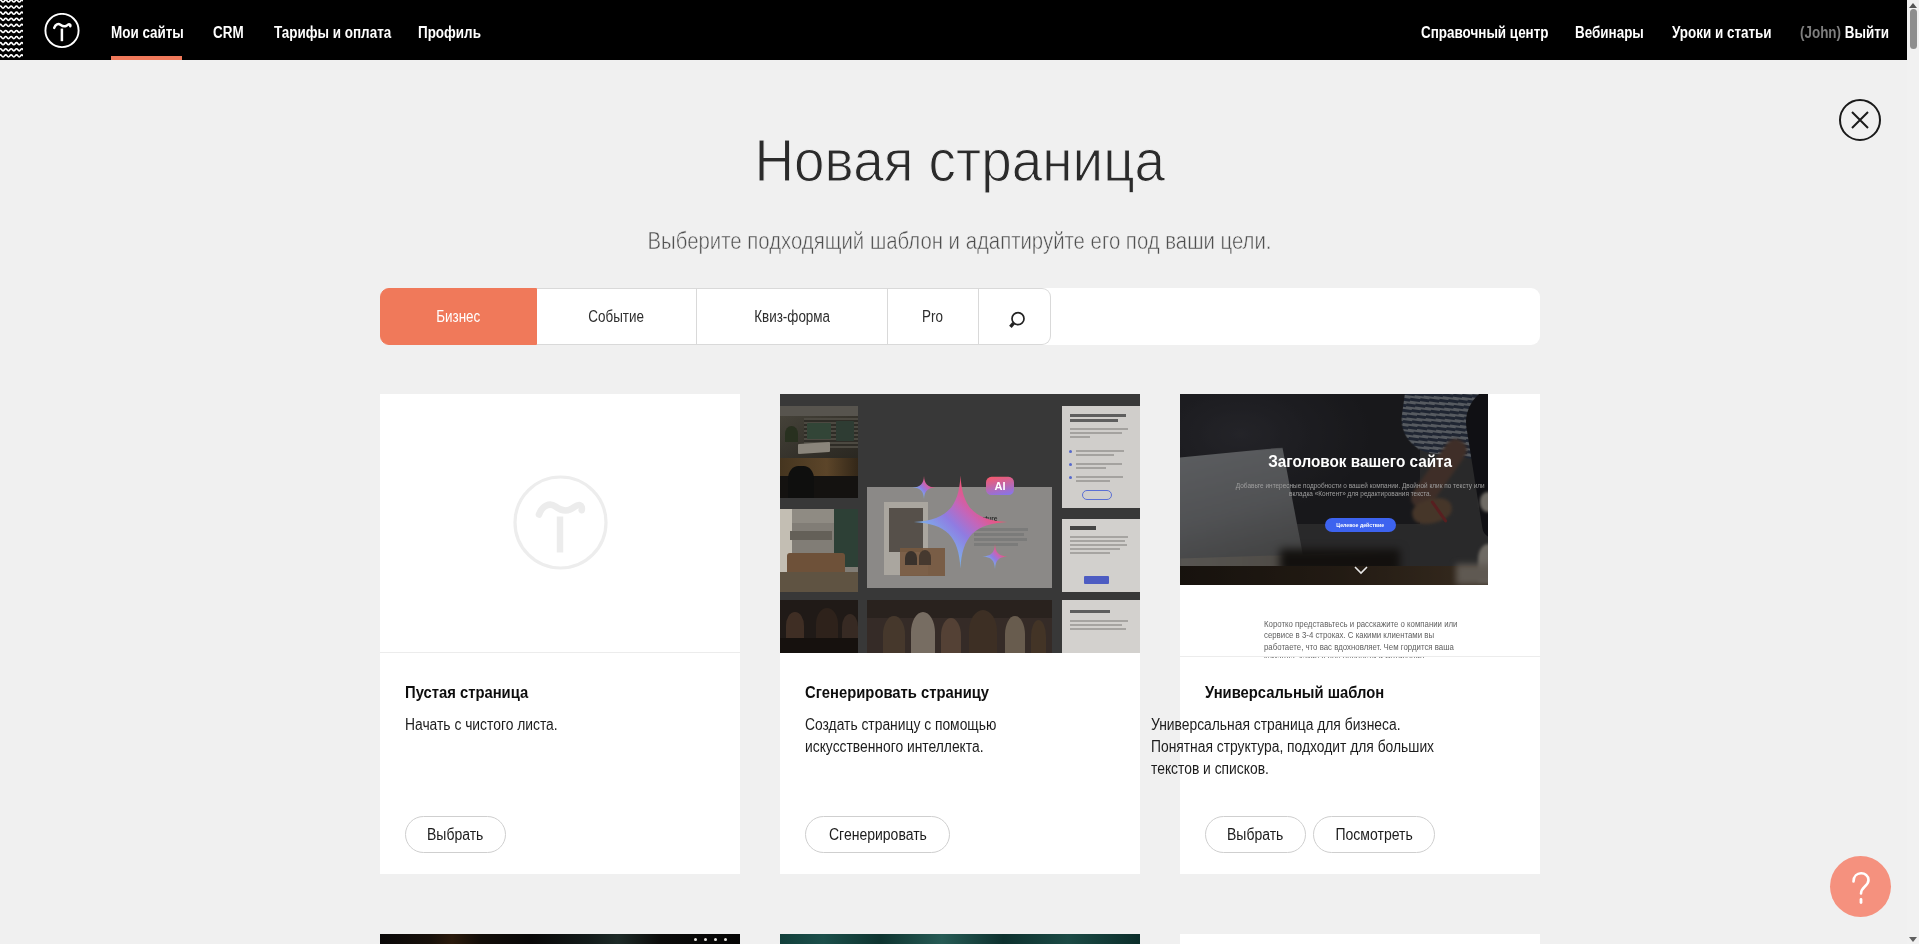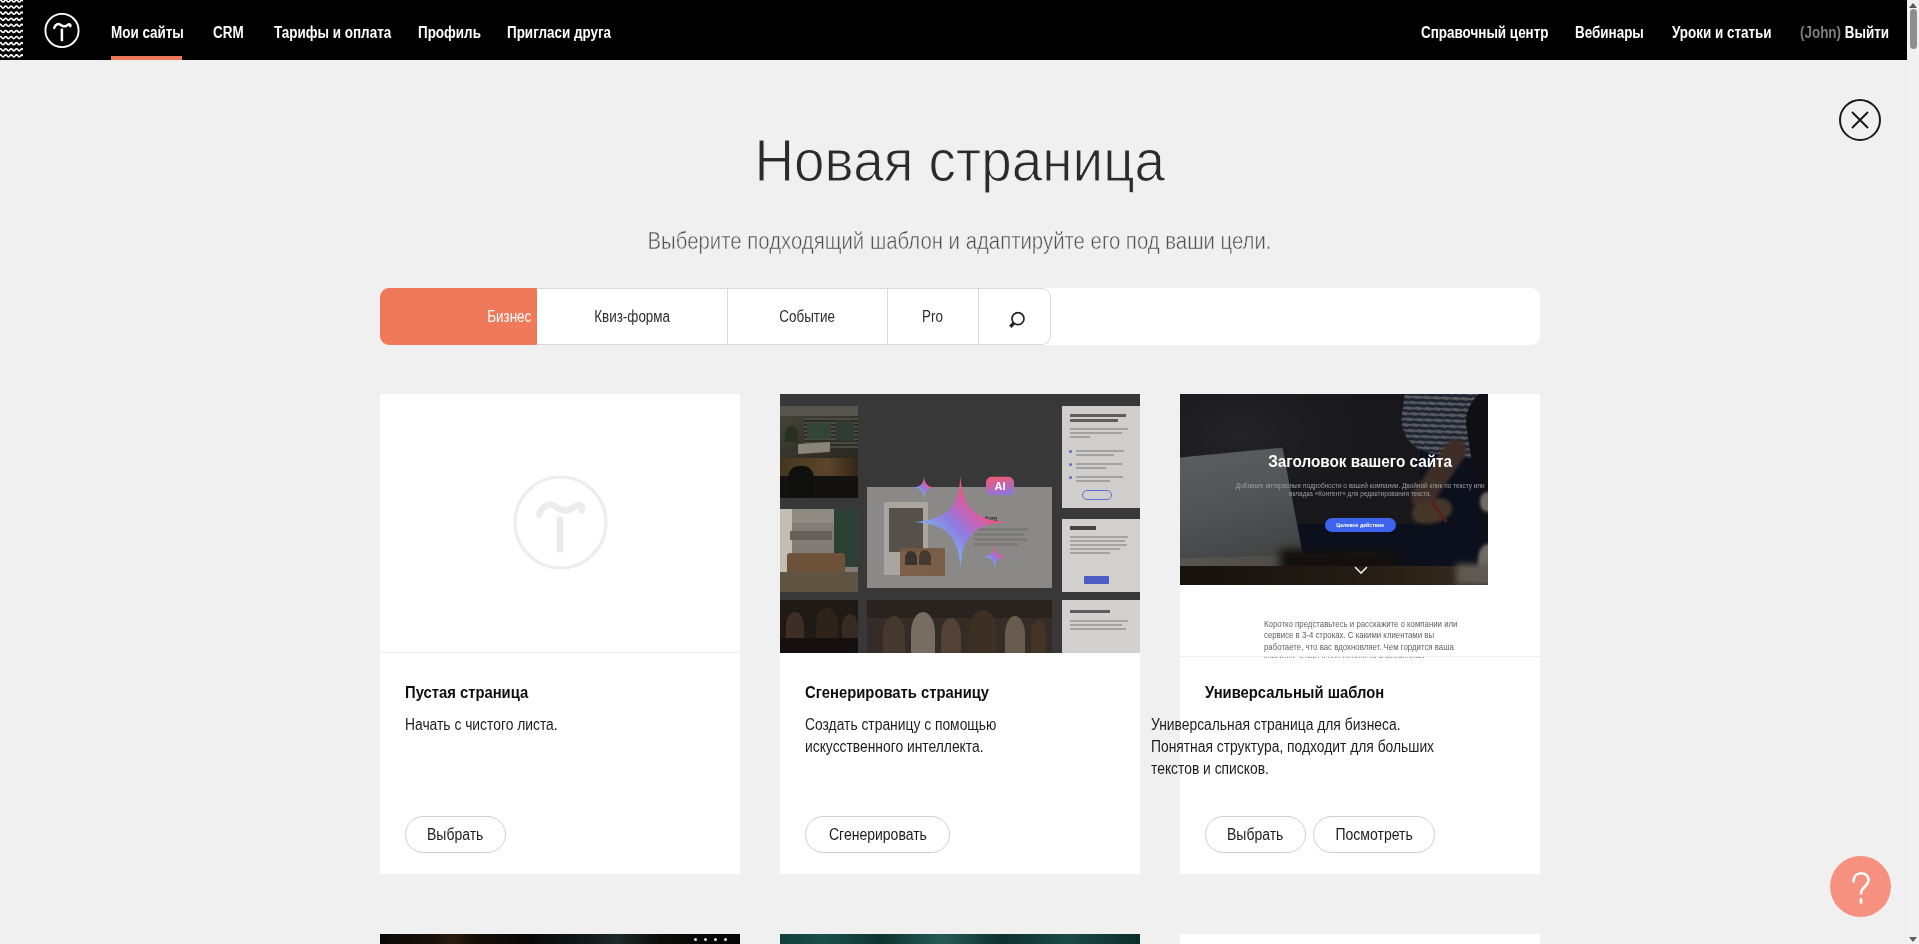--- a/index.html
+++ b/index.html
@@ -16,21 +16,21 @@
 
   
   #title { position:absolute; left:0; top:132px; width:1920px; text-align:center; font-size:59px; line-height:59px; color:#2b2b2b; -webkit-text-stroke:1.1px #f0f0f0; }
   #title span { display:inline-block; transform:scaleX(0.93); transform-origin:50% 50%; }
   #subtitle { position:absolute; left:0; top:229.5px; width:1920px; text-align:center; font-size:23px; line-height:23px; color:#4f4f4f; -webkit-text-stroke:0.5px #f0f0f0; }
 
   
   #tabs { position:absolute; left:380px; top:288px; width:1160px; height:57px; display:flex; background:#fff; border-radius:9px; }
   .tab { border:1px solid #d9d9d9; border-left:none; display:flex; align-items:center; justify-content:center; font-size:16px; color:#2e2e2e; background:#fff; }
   .tab span { display:inline-block; transform:scaleX(0.84); transform-origin:50% 50%; white-space:nowrap; }
-  .tab:first-child { border-left:1px solid #d9d9d9; border-radius:9px 0 0 9px;justify-content:flex-end; }
+  .tab:first-child { border-left:1px solid #d9d9d9; border-radius:9px 0 0 9px; }
   .tab:last-child  { border-radius:0 9px 9px 0; }
   .tab.active { background:#f0795a; border-color:#f0795a; color:#fff; }
 
   
   .card { position:absolute; top:394px; width:360px; height:480px; background:#fff; }
   .cardimg { position:absolute; left:0; top:0; width:360px; height:259px; overflow:hidden; }
   .divider { position:absolute; left:0; top:258px; width:360px; height:1px; background:#ececec; }
   .ctitle { position:absolute; left:25px; top:684px; font-size:17px; font-weight:bold; color:#0d0d0d; line-height:17px; }
   .ctitle span { display:inline-block; transform:scaleX(0.87); transform-origin:0 50%; white-space:nowrap; }
   .cdesc  { position:absolute; left:25px; top:714px; font-size:16px; color:#1c1c1c; line-height:22px;text-decoration:underline; }
@@ -58,45 +58,44 @@
   </svg>
   <svg class="abs" style="left:44px;top:13px" width="36" height="36" viewBox="0 0 36 36">
     <circle cx="18" cy="17.5" r="16.6" fill="none" stroke="#fff" stroke-width="1.9"></circle>
     <path d="M10.2 14.9 C 11.5 11.2, 14.3 10.2, 16.4 11.7 C 18.3 13.1, 20 13.9, 21.9 13 C 23.5 12.2, 24.3 11.1, 25.6 11.4 C 26.3 11.6, 26.5 12.5, 26.3 13.3" fill="none" stroke="#fff" stroke-width="2.5" stroke-linecap="round"></path>
     <path d="M17.9 15.6 L 17.9 28.2" fill="none" stroke="#fff" stroke-width="2.5" stroke-linecap="butt"></path>
   </svg>
   <div class="navitem" style="left:111px"><span class="sx82">Мои сайты</span></div>
   <div class="navitem" style="left:213px"><span class="sx82">CRM</span></div>
   <div class="navitem" style="left:274px"><span class="sx82">Тарифы и оплата</span></div>
   <div class="navitem" style="left:418px"><span class="sx82">Профиль</span></div>
-  <div class="navitem" style="left:507px"><span class="sx82">Пригласи друга</span></div>
   <div class="navitem" style="left:1421px"><span class="sx82">Справочный центр</span></div>
   <div class="navitem" style="left:1575px"><span class="sx82">Вебинары</span></div>
   <div class="navitem" style="left:1672px"><span class="sx82">Уроки и статьи</span></div>
   <div class="navitem" style="left:1800px"><span class="sx82"><span style="color:#7f7f7f">(John)</span> Выйти</span></div>
   <div id="underline"></div>
 </div>
 
 <svg class="abs" style="left:1838px;top:98px" width="44" height="44" viewBox="0 0 44 44">
   <circle cx="22" cy="22" r="20" fill="none" stroke="#1a1a1a" stroke-width="2"></circle>
   <path d="M14 14 L30 30 M30 14 L14 30" stroke="#1a1a1a" stroke-width="2" fill="none"></path>
 </svg>
 
 <div id="title"><span>Новая страница</span></div>
 <div id="subtitle"><span style="display:inline-block;transform:scaleX(0.885);transform-origin:50% 50%;white-space:nowrap">Выберите подходящий шаблон и адаптируйте его под ваши цели.</span></div>
 
 <div id="tabs">
   <div class="tab active" style="width:157px">
       <span>Бизнес</span>
     </div>
+  <div class="tab" style="width:160px">
+      <span>Событие</span>
+    </div>
   <div class="tab" style="width:190.5px">
       <span>Квиз-форма</span>
-    </div>
-  <div class="tab" style="width:160px">
-      <span>Событие</span>
     </div>
   <div class="tab" style="width:91px">
       <span>Pro</span>
     </div>
   <div class="tab" style="width:72px">
     <svg width="26" height="26" viewBox="0 0 26 26">
       <circle cx="17" cy="14.7" r="6" fill="none" stroke="#222" stroke-width="1.7"></circle>
       <path d="M12.6 19.2 L9.4 22.8" stroke="#222" stroke-width="3.4"></path>
     </svg>
   </div>
@@ -232,21 +231,21 @@
   </div>
 </div>
 <div class="ctitle" style="left:805px"><span>Сгенерировать страницу</span></div>
 <div class="cdesc" style="left:805px"><span>Создать страницу с помощью<br>искусственного интеллекта.</span></div>
 <div class="btn" style="left:805px;width:145px">
     <span class="sx86c">Сгенерировать</span>
   </div>
 
 <div class="card" style="left:1180px">
   <div class="cardimg" id="heroimg" style="height:263.5px">
-    <div class="abs" style="left:0;top:0;width:308px;height:191px;background:#0f172a;overflow:hidden">
+    <div class="abs" style="left:0;top:0;width:308px;height:191px;background:#404040;overflow:hidden">
       <div class="abs" style="left:0;top:0;width:240px;height:130px;background:radial-gradient(ellipse 130px 80px at 60px 40px,#37373d 0%,#2c2c31 50%,#242427 100%)"></div>
       <div class="abs" style="left:222px;top:-14px;width:104px;height:76px;background:repeating-linear-gradient(174deg,#8b9299 0 2.6px,#303a4d 2.6px 5.6px);transform:rotate(8deg);border-radius:0 0 22px 34px;filter:blur(0.6px)"></div>
       <div class="abs" style="left:292px;top:-10px;width:90px;height:150px;background:#17171b;transform:rotate(-9deg);border-radius:36px 0 0 12px"></div>
       <div class="abs" style="left:248px;top:40px;width:22px;height:80px;background:#64493c;transform:rotate(35deg);border-radius:10px;filter:blur(1.8px)"></div>
       <div class="abs" style="left:232px;top:105px;width:40px;height:24px;background:#70553f;border-radius:45%;transform:rotate(-14deg);filter:blur(1.8px)"></div>
       <div class="abs" style="left:246px;top:116px;width:26px;height:3px;background:#8e2f2f;transform:rotate(55deg);border-radius:2px"></div>
       <div class="abs" style="left:-14px;top:56px;width:136px;height:120px;background:linear-gradient(168deg,#94979a 0%,#828486 50%,#646462 100%);clip-path:polygon(10% 4%,88% 0,100% 100%,0 100%);transform:rotate(-3deg);filter:blur(0.8px)"></div>
       <div class="abs" style="left:0;top:158px;width:200px;height:22px;background:linear-gradient(90deg,#8e8a82 0%,#7c766c 60%,#4a443c 100%);clip-path:polygon(0 30%,100% 0,100% 100%,0 100%);filter:blur(1px)"></div>
       <div class="abs" style="left:100px;top:155px;width:120px;height:25px;background:#1b1712;filter:blur(4px)"></div>
       <div class="abs" style="left:0;top:172px;width:360px;height:19px;background:linear-gradient(90deg,#211910 0%,#35281a 45%,#4e3c28 75%,#5e4a33 100%)"></div>

